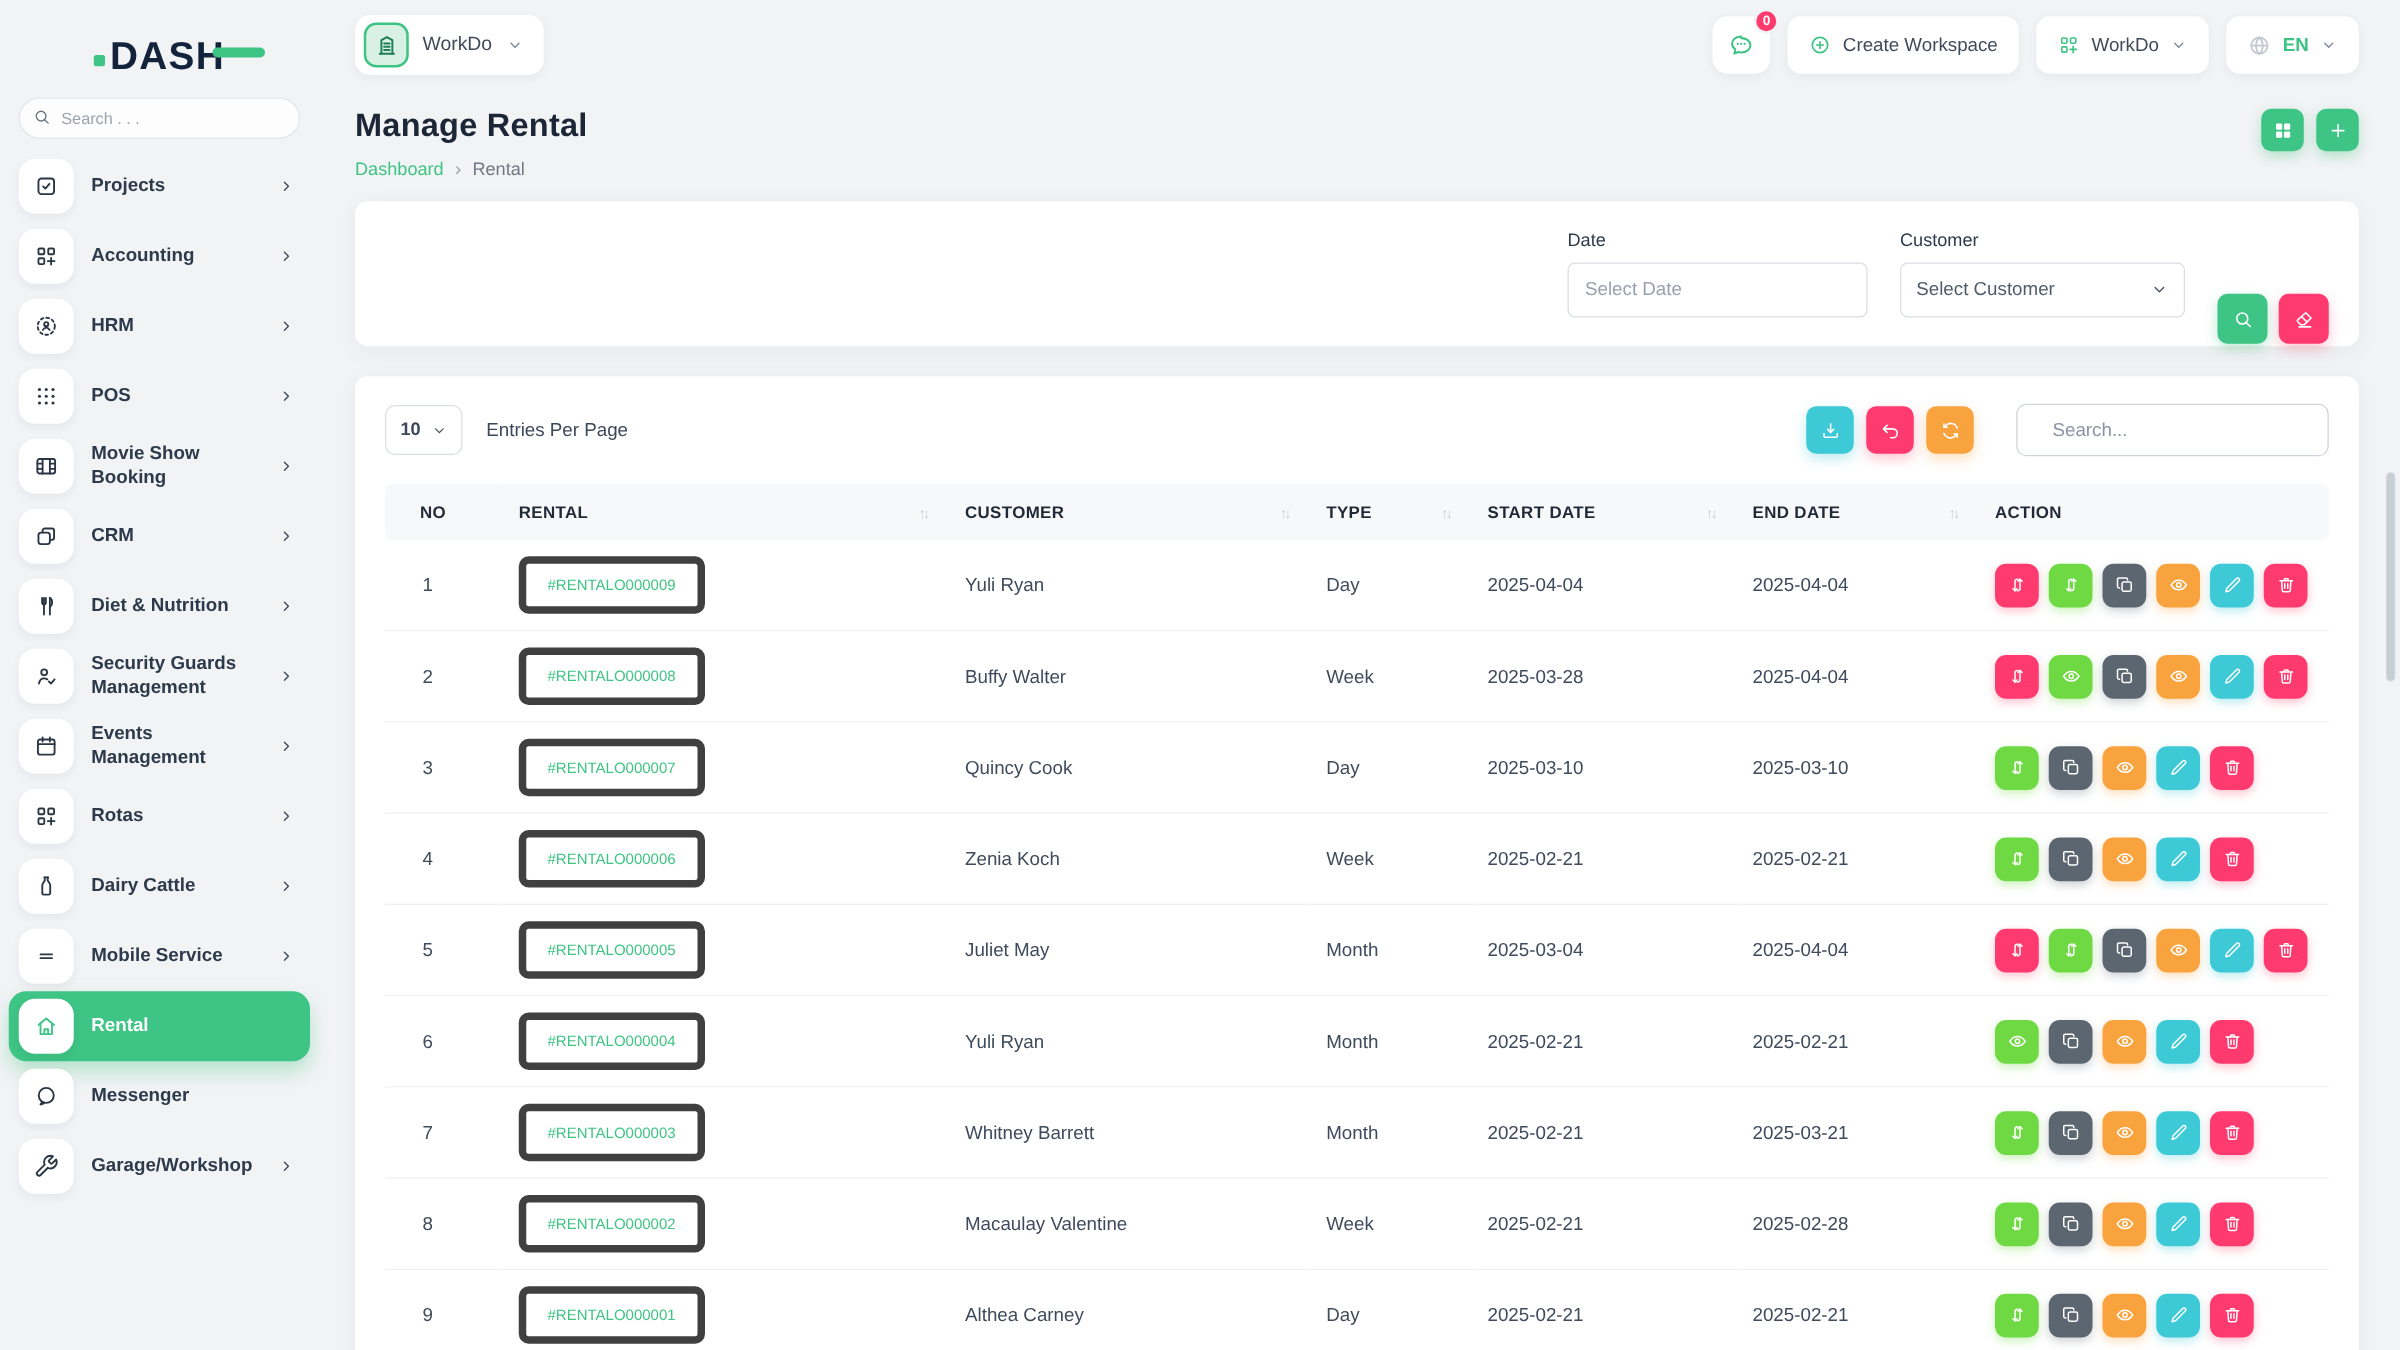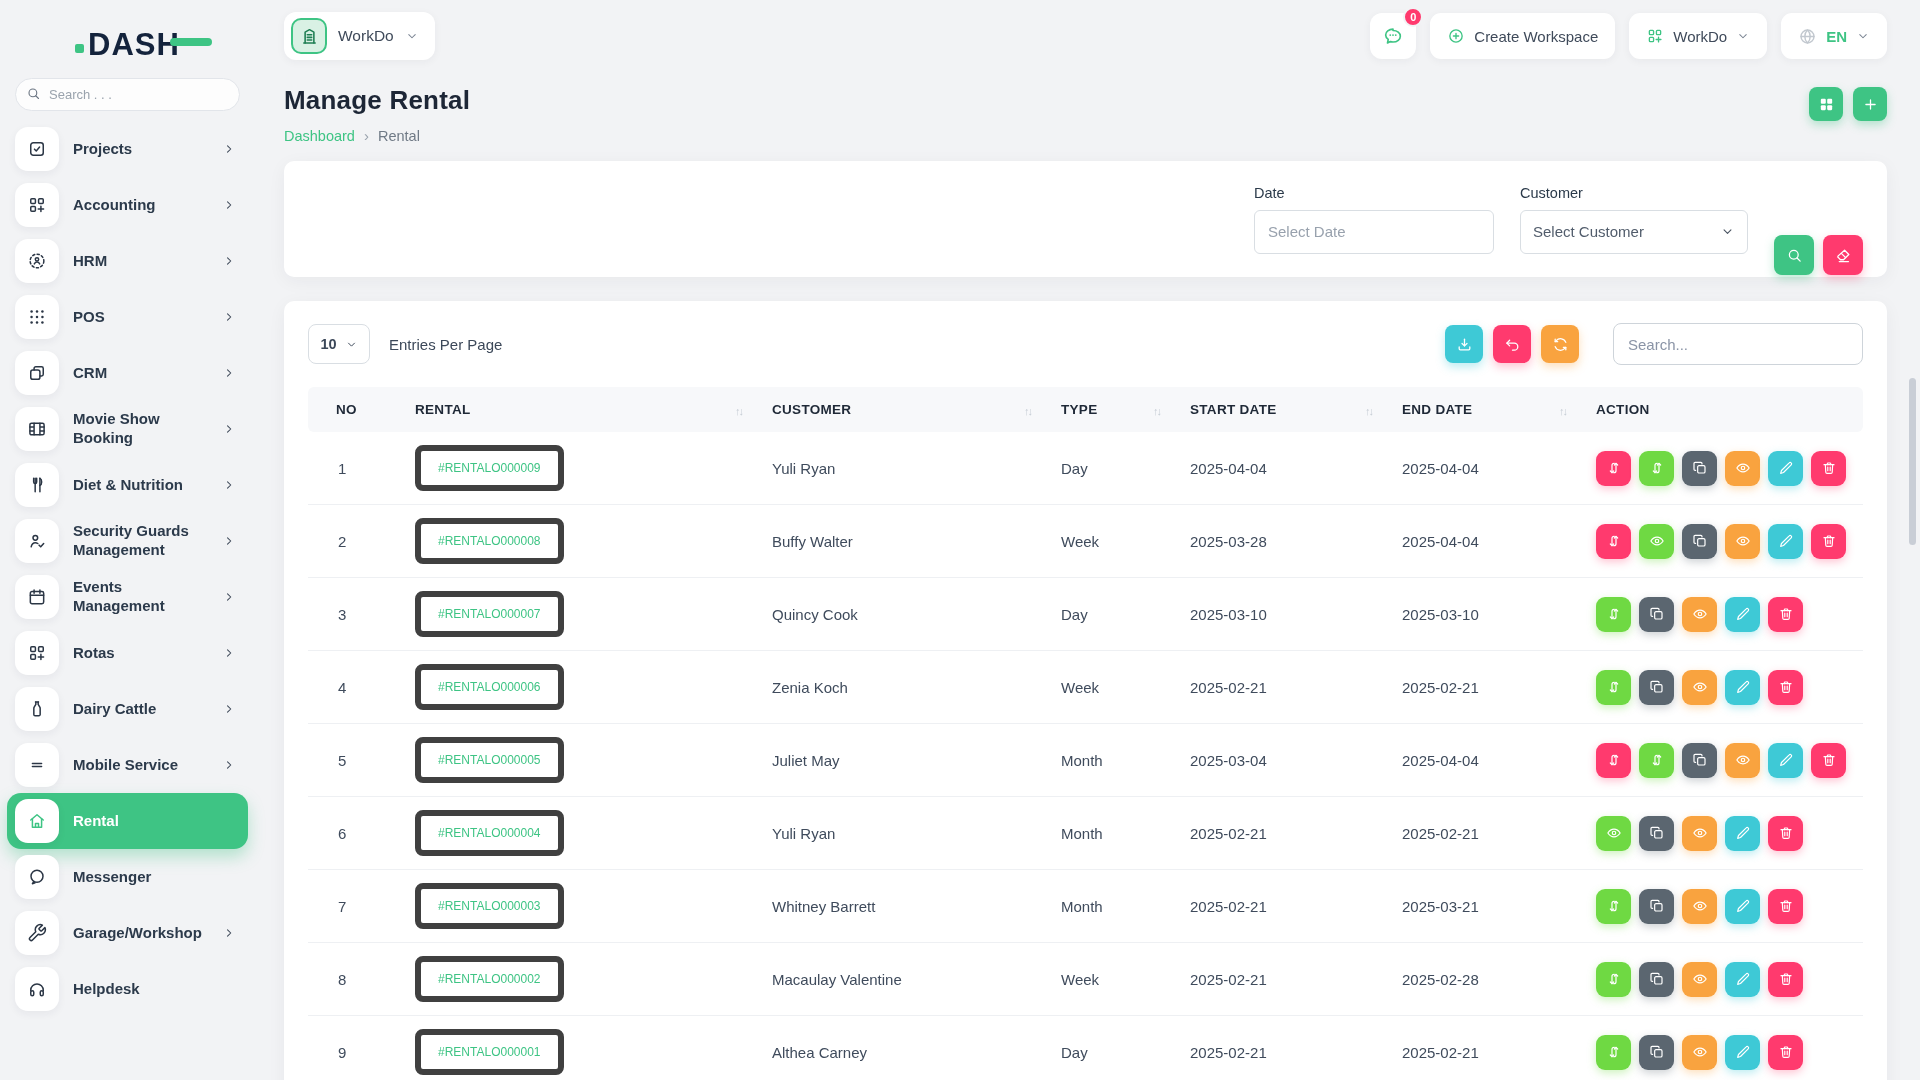--- a/index.html
+++ b/index.html
@@ -101,21 +101,21 @@
   .pagesize .icon { width:13px; height:13px; color:#3c4859; }
   .entries-label { margin-left:19px; font-size:15px; color:#3c4859; }
   .controls-right { margin-left:auto; display:flex; align-items:center; gap:10px; }
   .tool-btn { width:38px; height:38px; border:none; border-radius:8px; color:#fff; cursor:pointer;
               display:flex; align-items:center; justify-content:center; }
   .tool-btn .icon { width:17px; height:17px; }
   .btn-export  { background:#3ec9d6; box-shadow:0 4px 10px rgba(62,201,214,0.35); }
   .btn-undo    { background:#ff3a6e; box-shadow:0 4px 10px rgba(255,58,110,0.3); }
   .btn-refresh { background:#f9a33f; box-shadow:0 4px 10px rgba(249,163,63,0.35); }
   .table-search { width:250px; height:42px; margin-left:24px; border:1px solid #ced4da; border-radius:8px;
-                  padding:0 14px; font-size:15px; color:#c2410c; outline:none; font-family:inherit; }
+                  padding:0 28px; font-size:15px; color:#c2410c; outline:none; font-family:inherit; }
   .table-search::placeholder { color:#8a94a6; }
 
   table.data { width:100%; border-collapse:collapse; margin-top:22px; }
   thead th { background:#f7f8fa; padding:15px 12px; text-align:left; font-size:13.5px; font-weight:700;
              color:#1f2937; letter-spacing:0.3px; white-space:nowrap; }
   thead th:first-child { padding-left:28px; border-radius:6px 0 0 6px; }
   thead th:last-child { border-radius:0 6px 6px 0; }
   .th-inner { display:flex; align-items:flex-end; justify-content:space-between; gap:6px; }
   .sort-glyph { color:#c6ccd4; font-size:11px; font-weight:400; letter-spacing:-2px; margin-right:6px; }
   tbody td { padding:13px 12px; border-bottom:1px solid #eef0f3; font-size:15px; color:#3f4b5c;
@@ -234,42 +234,42 @@
           <span class="icon side-chev">
             <svg viewBox="0 0 24 24" fill="none" stroke="currentColor" stroke-width="1.8" stroke-linecap="round" stroke-linejoin="round">
               <path d="M9.5 6.5l5.5 5.5-5.5 5.5"></path>
             </svg>
           </span>
         </div>
         <div class="side-item">
           <span class="side-tile">
             <span class="icon">
               <svg viewBox="0 0 24 24" fill="none" stroke="currentColor" stroke-width="1.8" stroke-linecap="round" stroke-linejoin="round">
+                <rect x="3.5" y="5" width="17" height="14" rx="2"></rect>
+                <path d="M8.5 5v14M15.5 5v14M3.5 9.5h5M3.5 14.5h5M15.5 9.5h5M15.5 14.5h5"></path>
+              </svg>
+            </span>
+          </span>
+          <span class="side-label">Movie Show Booking</span>
+          <span class="icon side-chev">
+            <svg viewBox="0 0 24 24" fill="none" stroke="currentColor" stroke-width="1.8" stroke-linecap="round" stroke-linejoin="round">
+              <path d="M9.5 6.5l5.5 5.5-5.5 5.5"></path>
+            </svg>
+          </span>
+        </div>
+        <div class="side-item">
+          <span class="side-tile">
+            <span class="icon">
+              <svg viewBox="0 0 24 24" fill="none" stroke="currentColor" stroke-width="1.8" stroke-linecap="round" stroke-linejoin="round">
                 <rect x="4.5" y="8.5" width="11" height="11" rx="2.5"></rect>
                 <path d="M8.5 8.5v-2a2 2 0 0 1 2-2h7a2 2 0 0 1 2 2v7a2 2 0 0 1-2 2h-2"></path>
               </svg>
             </span>
           </span>
           <span class="side-label">CRM</span>
-          <span class="icon side-chev">
-            <svg viewBox="0 0 24 24" fill="none" stroke="currentColor" stroke-width="1.8" stroke-linecap="round" stroke-linejoin="round">
-              <path d="M9.5 6.5l5.5 5.5-5.5 5.5"></path>
-            </svg>
-          </span>
-        </div>
-        <div class="side-item">
-          <span class="side-tile">
-            <span class="icon">
-              <svg viewBox="0 0 24 24" fill="none" stroke="currentColor" stroke-width="1.8" stroke-linecap="round" stroke-linejoin="round">
-                <rect x="3.5" y="5" width="17" height="14" rx="2"></rect>
-                <path d="M8.5 5v14M15.5 5v14M3.5 9.5h5M3.5 14.5h5M15.5 9.5h5M15.5 14.5h5"></path>
-              </svg>
-            </span>
-          </span>
-          <span class="side-label">Movie Show Booking</span>
           <span class="icon side-chev">
             <svg viewBox="0 0 24 24" fill="none" stroke="currentColor" stroke-width="1.8" stroke-linecap="round" stroke-linejoin="round">
               <path d="M9.5 6.5l5.5 5.5-5.5 5.5"></path>
             </svg>
           </span>
         </div>
         <div class="side-item">
           <span class="side-tile">
             <span class="icon">
               <svg viewBox="0 0 24 24" fill="none" stroke="currentColor" stroke-width="1.8" stroke-linecap="round" stroke-linejoin="round">
@@ -399,32 +399,20 @@
                 <path d="M14.7 6.3a1 1 0 0 0 0 1.4l1.6 1.6a1 1 0 0 0 1.4 0l3.77-3.77a6 6 0 0 1-7.94 7.94l-6.91 6.91a2.12 2.12 0 0 1-3-3l6.91-6.91a6 6 0 0 1 7.94-7.94l-3.76 3.76z"></path>
               </svg>
             </span>
           </span>
           <span class="side-label">Garage/Workshop</span>
           <span class="icon side-chev">
             <svg viewBox="0 0 24 24" fill="none" stroke="currentColor" stroke-width="1.8" stroke-linecap="round" stroke-linejoin="round">
               <path d="M9.5 6.5l5.5 5.5-5.5 5.5"></path>
             </svg>
           </span>
-        </div>
-        <div class="side-item">
-          <span class="side-tile">
-            <span class="icon">
-              <svg viewBox="0 0 24 24" fill="none" stroke="currentColor" stroke-width="1.8" stroke-linecap="round" stroke-linejoin="round">
-                <path d="M4.5 14.5v-1a7.5 7.5 0 0 1 15 0v1"></path>
-                <rect x="4.5" y="14" width="3.6" height="6" rx="1.8"></rect>
-                <rect x="15.9" y="14" width="3.6" height="6" rx="1.8"></rect>
-              </svg>
-            </span>
-          </span>
-          <span class="side-label">Helpdesk</span>
         </div>
       </nav>
   </aside>
 
   <main class="main">
 
     <div class="topbar">
       <div class="ws-chip">
         <span class="ws-tile">
           <span class="icon">

